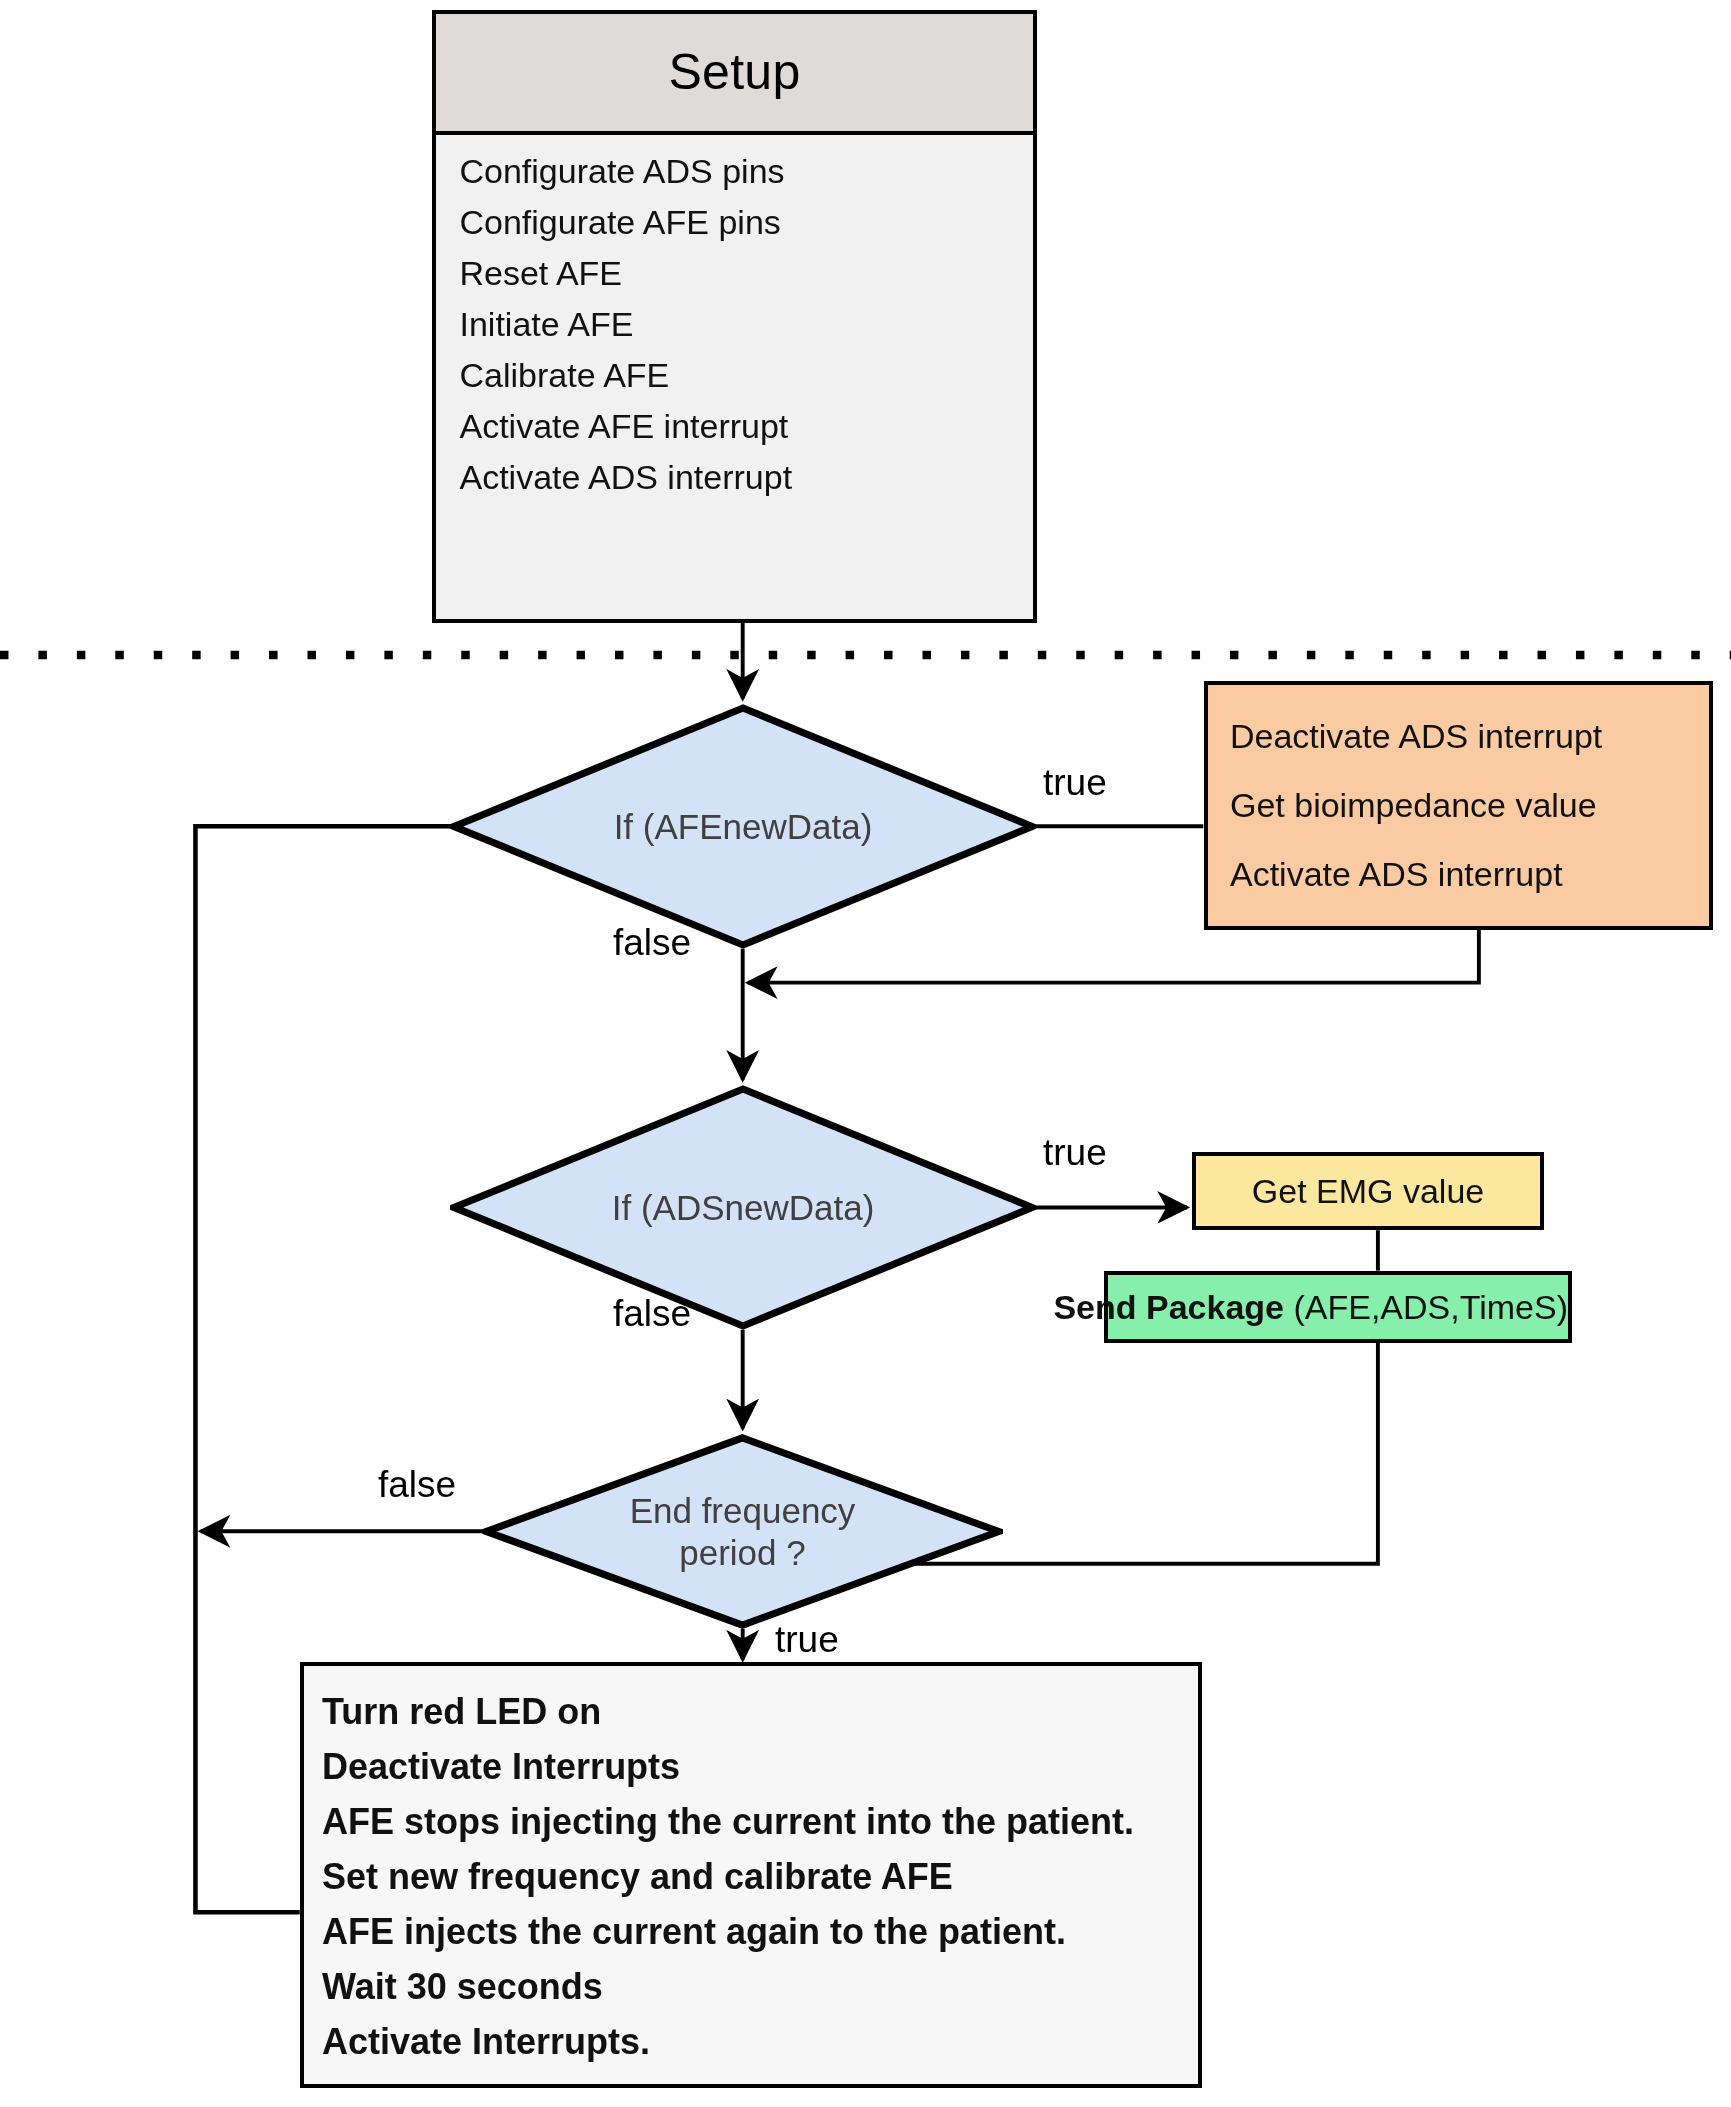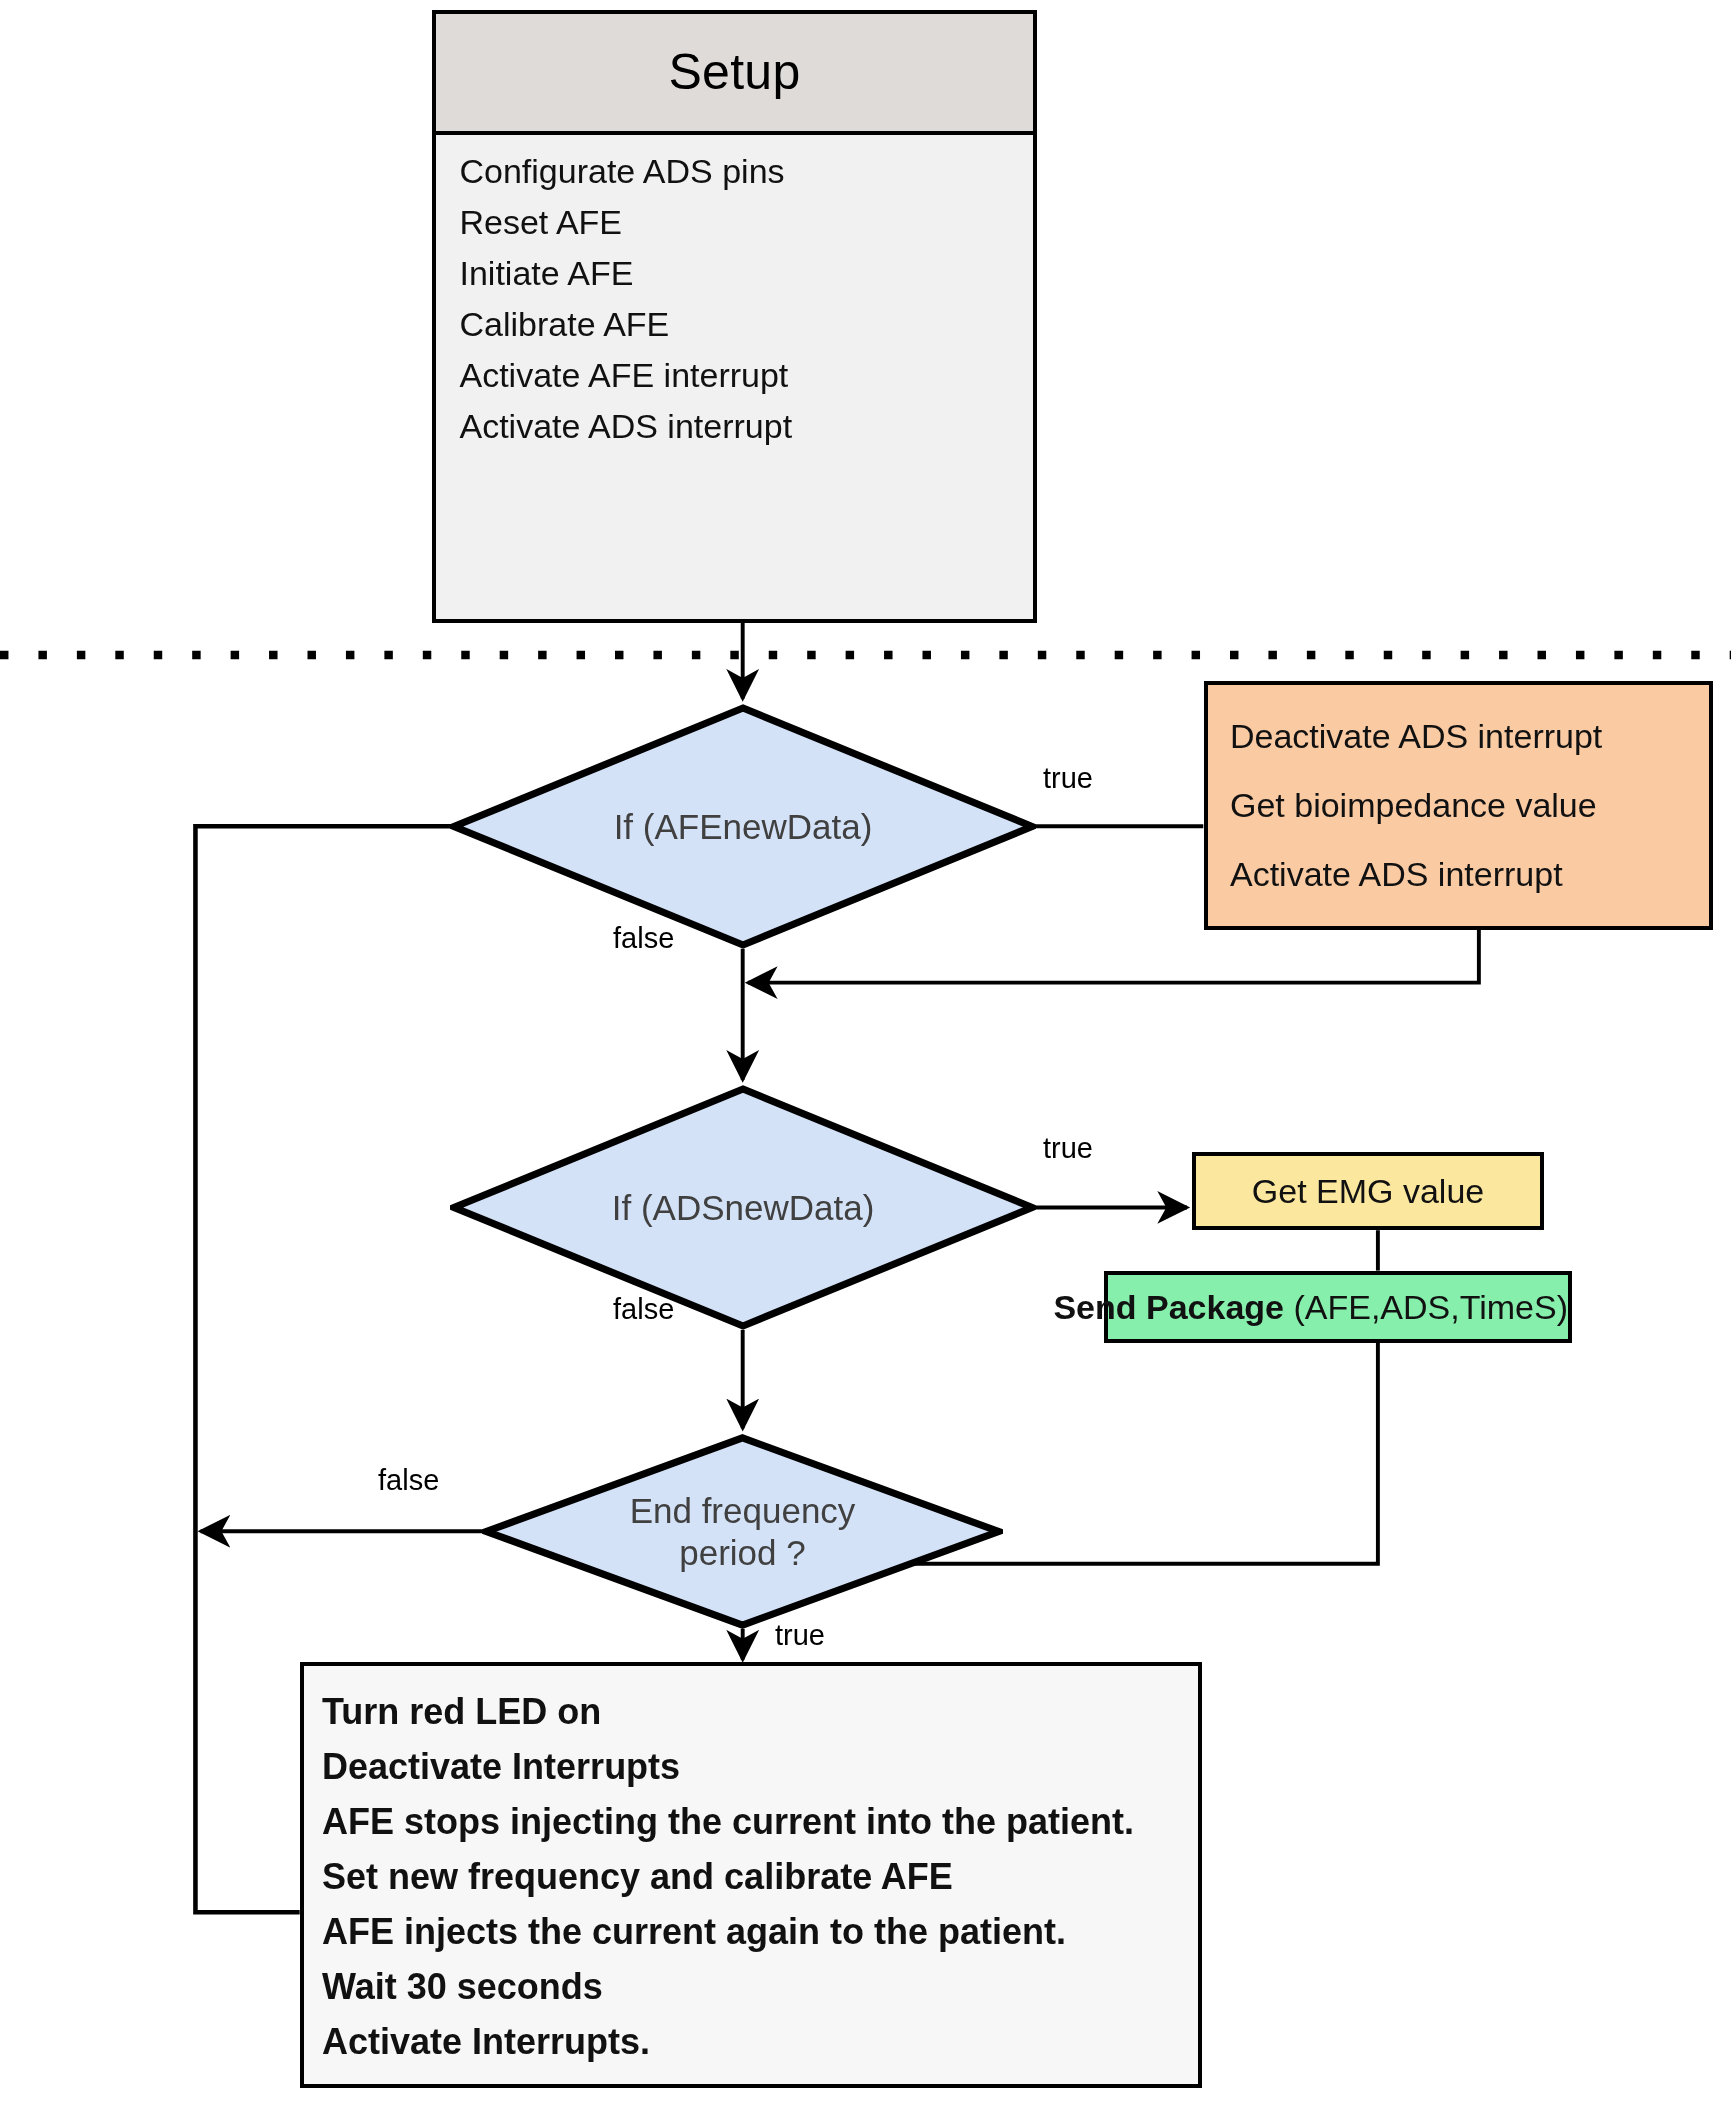--- a/index.html
+++ b/index.html
@@ -58,21 +58,21 @@
   #box-pkg .b { font-weight:bold; }
 
   
   #box-end {
     left:300px; top:1662px; width:902px; height:426px; background:#F7F7F7;
     padding:18px 0 0 18px;
   }
   #box-end li { list-style:none; font-size:36px; line-height:55px; color:#111; white-space:nowrap;font-weight:bold; }
 
   
-  .elabel { position:absolute; font-size:29px; color:#000; white-space:nowrap; }
+  .elabel { position:absolute; font-size:37px; color:#000; white-space:nowrap; }
   #lbl-true1  { left:1043px; top:762px; }
   #lbl-false1 { left:613px;  top:922px; }
   #lbl-true2  { left:1043px; top:1132px; }
   #lbl-false2 { left:613px;  top:1293px; }
   #lbl-false3 { left:378px;  top:1464px; }
   #lbl-true3  { left:775px; top:1619px; }
 </style>
 </head>
 <body>
 
@@ -109,20 +109,21 @@
 
     <polyline points="460,2935 300,2935 300,1268 1130,1268" fill="none" stroke="#000" stroke-width="7" marker-end="url(#ah)"></polyline>
   </svg>
 
   <div class="node" id="setup-block">
     <div id="setup-header">
       <span class="t">Setup</span>
     </div>
     <ul id="setup-list">
       <li>Configurate ADS pins</li>
+      <li>Configurate AFE pins</li>
       <li>Reset AFE</li>
       <li>Initiate AFE</li>
       <li>Calibrate AFE</li>
       <li>Activate AFE interrupt</li>
       <li>Activate ADS interrupt</li>
     </ul>
   </div>
 
   <div class="diamond" id="dia-afe">
     <svg width="586" height="245" viewBox="0 0 900 376" xmlns="http://www.w3.org/2000/svg">

